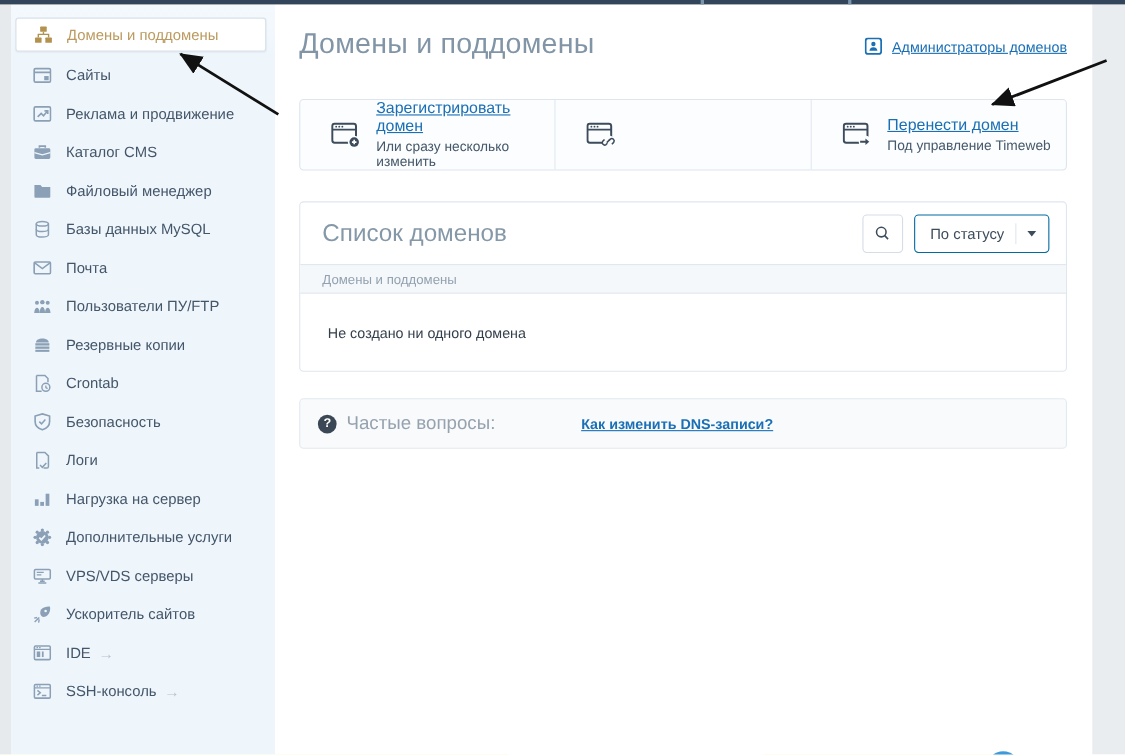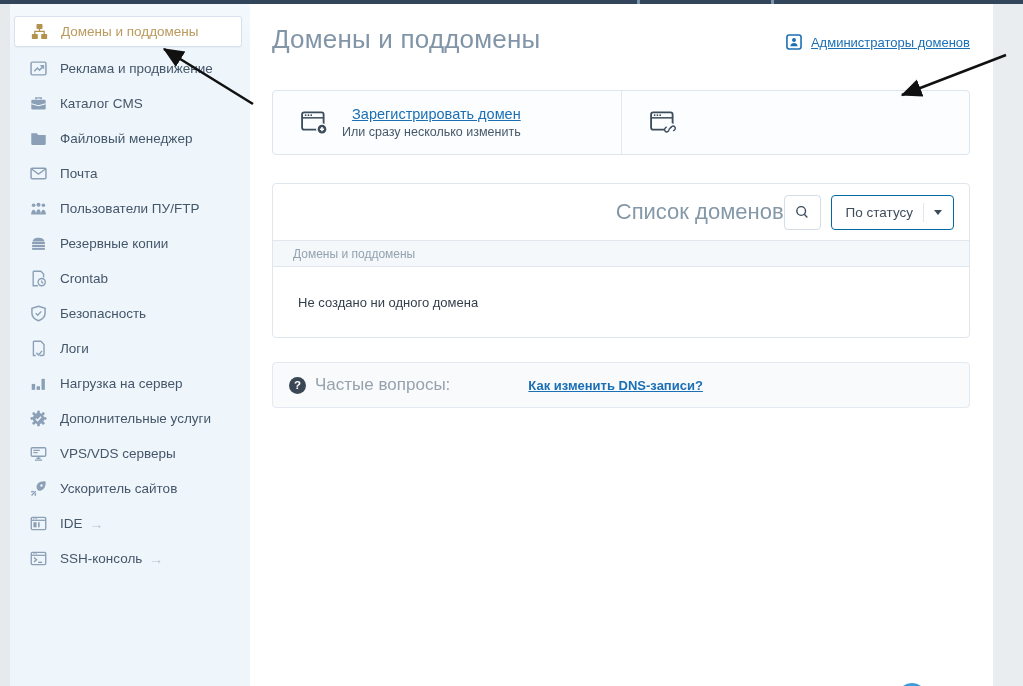--- a/index.html
+++ b/index.html
@@ -30,21 +30,21 @@
   .item.active .label { color:#bb9a5e; }
   .item .ext { color:#b6c2cd; font-size:14px; margin-left:7px; line-height:1; }
 
   
   .main { position:absolute; top:4px; left:250px; width:743px; height:682px; background:#fff; }
   .page-title { position:absolute; left:22px; top:20px; font-size:26px; font-weight:300; color:#8195a7; letter-spacing:0.2px; }
   .admins-link { position:absolute; right:23px; top:30px; display:flex; align-items:center; gap:9px; cursor:pointer; }
   .admins-link svg { width:16px; height:16px; }
   .admins-link .txt { font-size:13px; color:#1a6fb5; text-decoration:underline; }
 
-  .card { background:#fff; border:1px solid #dfe6ee; border-radius:4px; position:absolute; left:22px; width:698px;text-align:right; }
+  .card { background:#fff; border:1px solid #dfe6ee; border-radius:4px; position:absolute; left:22px; width:698px; }
 
   
   .actions-card { top:86px; height:65px; background:#fbfdfe; border-color:#dde5ef; display:flex; align-items:stretch; }
   .action { flex:1; display:flex; align-items:center; padding-left:28px; cursor:pointer; }
   .action + .action { border-left:1px solid #e2e9f1; }
   .a-icon { width:28px; height:24px; flex:none; margin-right:13px; }
   .a-icon svg { width:100%; height:100%; display:block; }
   .a-title { font-size:14.5px; color:#1a6fb5; text-decoration:underline; }
   .a-sub { font-size:12.5px; color:#46586a; margin-top:3px; }
 
@@ -99,20 +99,30 @@
               <rect x="0.8" y="10.4" width="5.6" height="4.6" rx="0.6" fill="currentColor"></rect>
               <rect x="9.6" y="10.4" width="5.6" height="4.6" rx="0.6" fill="currentColor"></rect>
               <path d="M8 5.6v2.2M3.6 10.4V7.8h8.8v2.6" stroke="currentColor" stroke-width="1.2" fill="none"></path>
             </svg>
           </span>
     <span class="label">Домены и поддомены</span>
   </div>
         <div class="item">
     <span class="icon">
             <svg viewBox="0 0 16 16">
+              <rect x="1" y="2.2" width="14" height="11.6" rx="1.2" fill="none" stroke="currentColor" stroke-width="1.4"></rect>
+              <path d="M1 5.4h14" stroke="currentColor" stroke-width="1.4"></path>
+              <rect x="9.6" y="8.6" width="3.8" height="3.6" fill="currentColor"></rect>
+            </svg>
+          </span>
+    <span class="label">Сайты</span>
+  </div>
+        <div class="item">
+    <span class="icon">
+            <svg viewBox="0 0 16 16">
               <rect x="1" y="2" width="14" height="12" rx="1.2" fill="none" stroke="currentColor" stroke-width="1.4"></rect>
               <path d="M4 10.6l3-3 2 2 3.4-4" fill="none" stroke="currentColor" stroke-width="1.4"></path>
               <path d="M12.6 8.2V5.4H9.8" fill="none" stroke="currentColor" stroke-width="1.4"></path>
             </svg>
           </span>
     <span class="label">Реклама и продвижение</span>
   </div>
         <div class="item">
     <span class="icon">
             <svg viewBox="0 0 16 16">
@@ -123,20 +133,30 @@
           </span>
     <span class="label">Каталог CMS</span>
   </div>
         <div class="item">
     <span class="icon">
             <svg viewBox="0 0 16 16">
               <path d="M1.2 3h5.2l1.4 1.8h7V13c0 .6-.4 1-1 1H2.2c-.6 0-1-.4-1-1z" fill="currentColor"></path>
             </svg>
           </span>
     <span class="label">Файловый менеджер</span>
+  </div>
+        <div class="item">
+    <span class="icon">
+            <svg viewBox="0 0 16 16">
+              <ellipse cx="8" cy="3.2" rx="5.2" ry="2" fill="none" stroke="currentColor" stroke-width="1.3"></ellipse>
+              <path d="M2.8 3.2v9.4c0 1.1 2.3 2 5.2 2s5.2-.9 5.2-2V3.2" fill="none" stroke="currentColor" stroke-width="1.3"></path>
+              <path d="M2.8 7.9c0 1.1 2.3 2 5.2 2s5.2-.9 5.2-2" fill="none" stroke="currentColor" stroke-width="1.3"></path>
+            </svg>
+          </span>
+    <span class="label">Базы данных MySQL</span>
   </div>
         <div class="item">
     <span class="icon">
             <svg viewBox="0 0 16 16">
               <rect x="1" y="3" width="14" height="10" rx="1" fill="none" stroke="currentColor" stroke-width="1.4"></rect>
               <path d="M1.5 3.8L8 8.6l6.5-4.8" fill="none" stroke="currentColor" stroke-width="1.3"></path>
             </svg>
           </span>
     <span class="label">Почта</span>
   </div>
@@ -311,20 +331,38 @@
               <path d="M1 6.2h20" stroke="#3d4c5c" stroke-width="1.4"></path>
               <circle cx="19" cy="16.5" r="5.4" fill="#fbfdfe"></circle>
               <g stroke="#3d4c5c" stroke-width="1.3" fill="none">
                 <path d="M17.8 17.7l-1.1 1.1a2 2 0 01-2.8-2.8l1.5-1.5"></path>
                 <path d="M19.2 15.3l1.1-1.1a2 2 0 012.8 2.8l-1.5 1.5"></path>
                 <path d="M17.3 17.2l2.4-2.4"></path>
               </g>
             </svg>
           </span>
   </div>
+        <div class="action">
+    <span class="a-icon">
+            <svg viewBox="0 0 26 22">
+              <rect x="1" y="1.2" width="20" height="16" rx="2" fill="none" stroke="#3d4c5c" stroke-width="1.7"></rect>
+              <circle cx="4.3" cy="3.7" r="0.8" fill="#3d4c5c"></circle>
+              <circle cx="6.9" cy="3.7" r="0.8" fill="#3d4c5c"></circle>
+              <circle cx="9.5" cy="3.7" r="0.8" fill="#3d4c5c"></circle>
+              <path d="M1 6.2h20" stroke="#3d4c5c" stroke-width="1.4"></path>
+              <circle cx="19" cy="16.5" r="5.4" fill="#fbfdfe"></circle>
+              <path d="M14.8 16.5h6" stroke="#3d4c5c" stroke-width="1.7" fill="none"></path>
+              <path d="M19.3 13.8l3.2 2.7-3.2 2.7z" fill="#3d4c5c"></path>
+            </svg>
+          </span>
+    <span class="a-text">
+      <div class="a-title">Перенести домен</div>
+      <div class="a-sub">Под управление Timeweb</div>
+    </span>
+  </div>
       </div>
 
     <div class="card list-card">
       <div class="list-head">
         <div class="list-title">Список доменов</div>
         <div class="search-btn">
           <svg viewBox="0 0 18 18">
               <circle cx="7.6" cy="7.4" r="4.6" fill="none" stroke="#3d4d5c" stroke-width="1.5"></circle>
               <path d="M10.9 10.8l3.2 3.4" stroke="#3d4d5c" stroke-width="1.5"></path>
             </svg>

